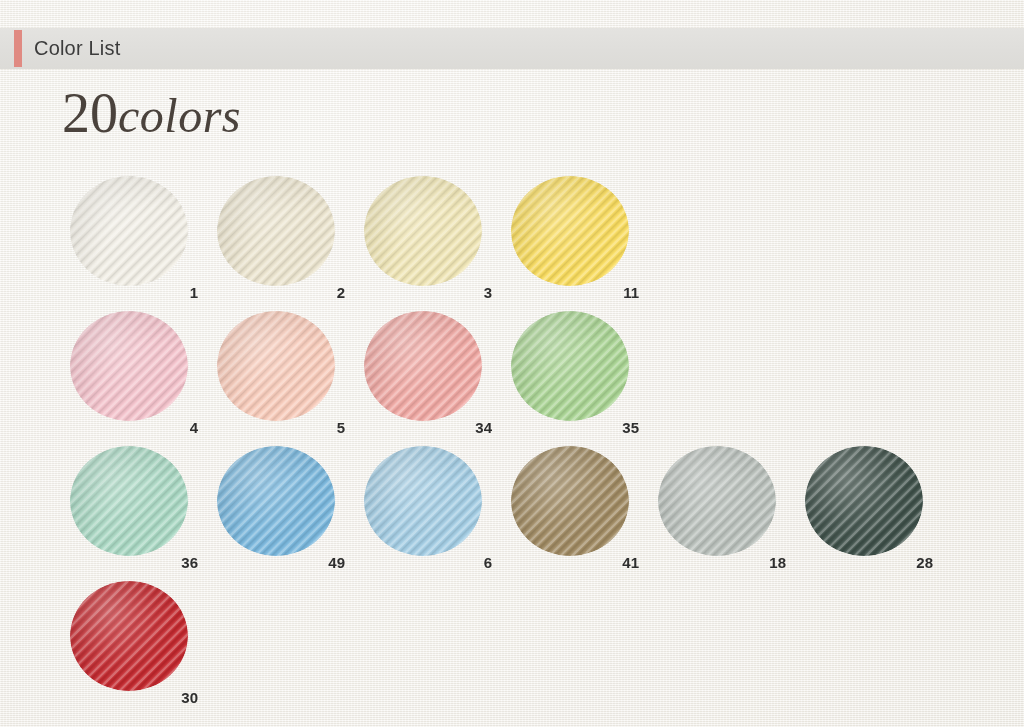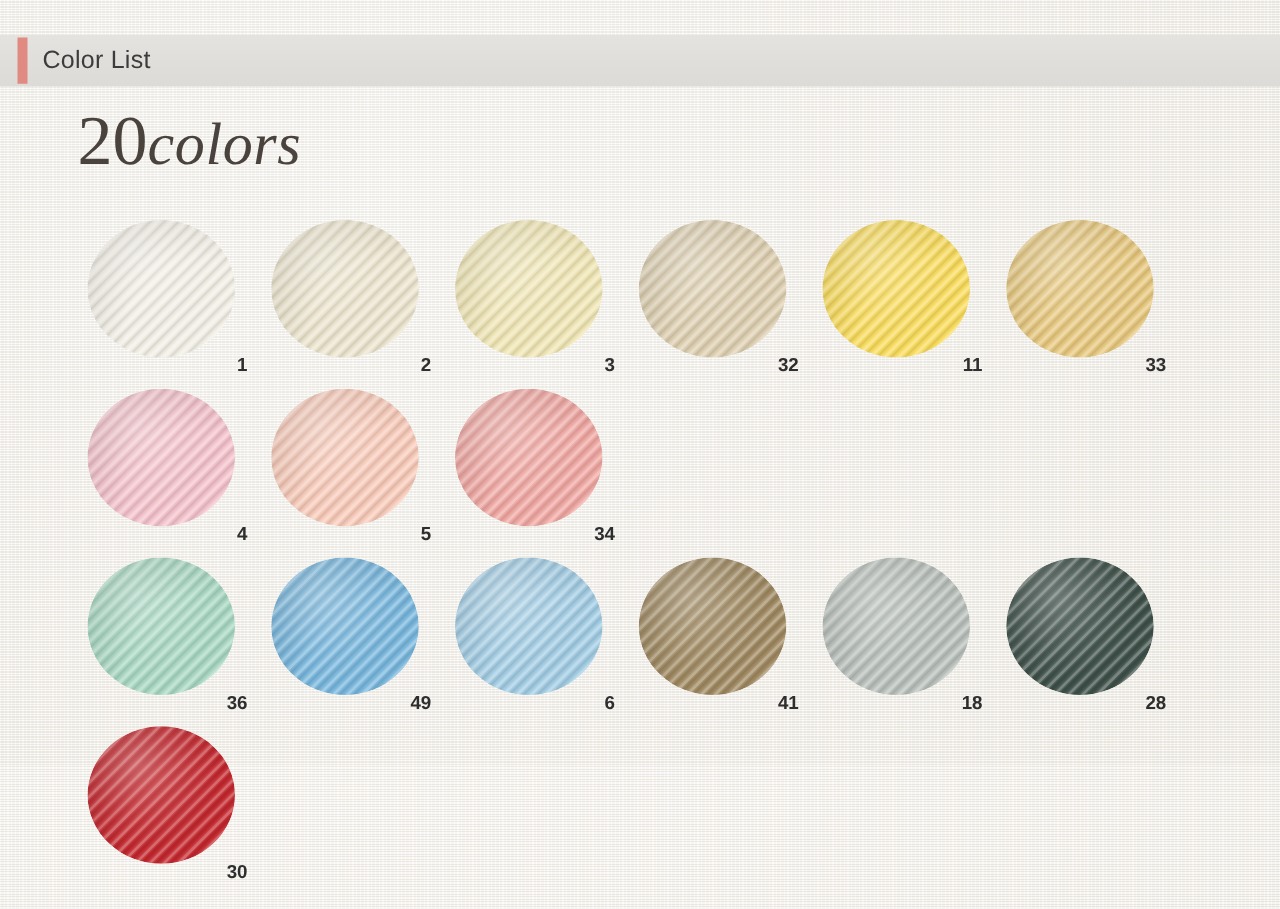--- a/index.html
+++ b/index.html
@@ -199,41 +199,25 @@
       <div class="swatch-cell">
         <div class="swatch-ball">
           <div class="ball-base" style="background: rgb(240, 230, 182);"></div>
           <div class="ball-threads"></div>
           <div class="ball-shade"></div>
         </div>
         <div class="swatch-number">3</div>
       </div>
       <div class="swatch-cell">
         <div class="swatch-ball">
-          <div class="ball-base" style="background: rgb(222, 208, 178);"></div>
-          <div class="ball-threads"></div>
-          <div class="ball-shade"></div>
-        </div>
-        <div class="swatch-number">32</div>
-      </div>
-      <div class="swatch-cell">
-        <div class="swatch-ball">
           <div class="ball-base" style="background: rgb(249, 220, 94);"></div>
           <div class="ball-threads"></div>
           <div class="ball-shade"></div>
         </div>
         <div class="swatch-number">11</div>
-      </div>
-      <div class="swatch-cell">
-        <div class="swatch-ball">
-          <div class="ball-base" style="background: rgb(231, 200, 127);"></div>
-          <div class="ball-threads"></div>
-          <div class="ball-shade"></div>
-        </div>
-        <div class="swatch-number">33</div>
       </div>
     </div>
     <div class="swatch-row">
       <div class="swatch-cell">
         <div class="swatch-ball">
           <div class="ball-base" style="background: rgb(244, 195, 204);"></div>
           <div class="ball-threads"></div>
           <div class="ball-shade"></div>
         </div>
         <div class="swatch-number">4</div>
@@ -247,20 +231,28 @@
         <div class="swatch-number">5</div>
       </div>
       <div class="swatch-cell">
         <div class="swatch-ball">
           <div class="ball-base" style="background: rgb(240, 168, 163);"></div>
           <div class="ball-threads"></div>
           <div class="ball-shade"></div>
         </div>
         <div class="swatch-number">34</div>
       </div>
+      <div class="swatch-cell">
+        <div class="swatch-ball">
+          <div class="ball-base" style="background: rgb(169, 212, 147);"></div>
+          <div class="ball-threads"></div>
+          <div class="ball-shade"></div>
+        </div>
+        <div class="swatch-number">35</div>
+      </div>
     </div>
     <div class="swatch-row">
       <div class="swatch-cell">
         <div class="swatch-ball">
           <div class="ball-base" style="background: rgb(169, 216, 195);"></div>
           <div class="ball-threads"></div>
           <div class="ball-shade"></div>
         </div>
         <div class="swatch-number">36</div>
       </div>

